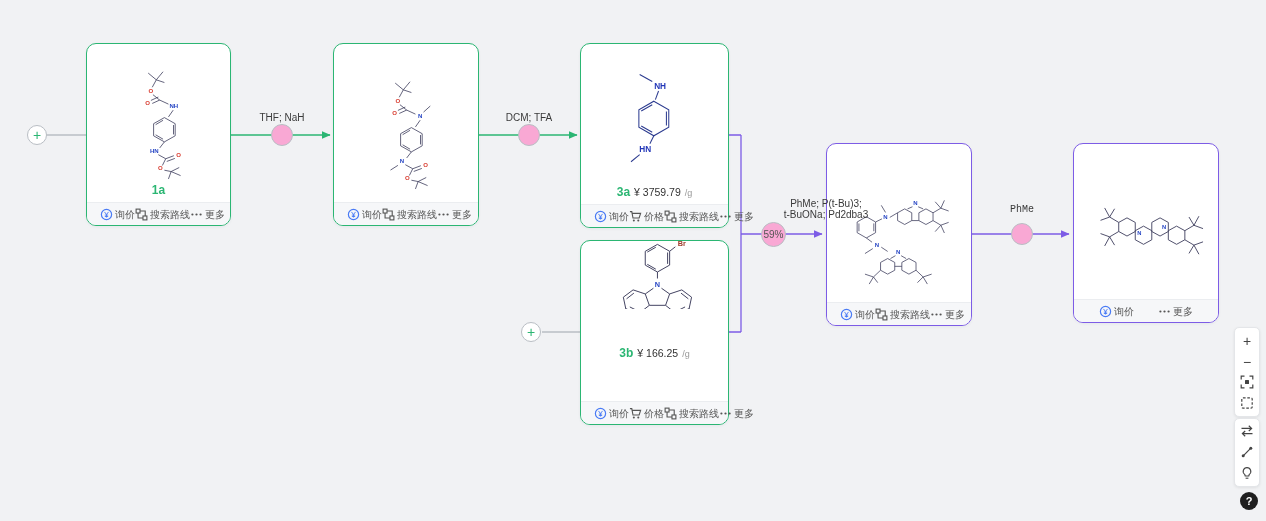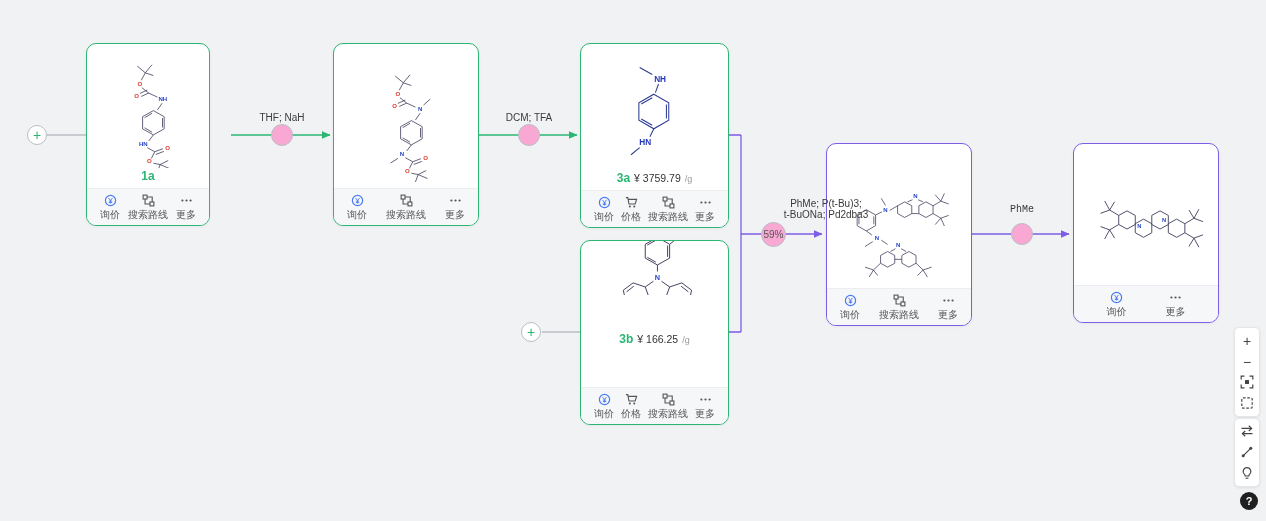--- a/index.html
+++ b/index.html
@@ -13,21 +13,21 @@
   .card.purple { border-color:#7d5ce6; }
   .mol { flex:1; display:flex; align-items:center; justify-content:center; overflow:hidden; padding-top:20px; }
   .cap { display:flex; align-items:baseline; justify-content:center; gap:4px; padding:1px 0 5px; font-size:12px; font-weight:700; }
   .cap .lbl-green { color:#2bb673; }
   .cap .lbl-purple { color:#7d5ce6; }
   .cap .price { font-weight:400; font-size:10.5px; color:#333; }
   .cap .unit { font-weight:400; font-size:9px; color:#999; }
   .footer { display:flex; justify-content:space-between; align-items:flex-end; padding:5px 13px 4px;
             background:#f6f7f9; border-top:1px solid #ebedf0; border-radius:0 0 9px 9px; }
   .footer.around { justify-content:space-around; }
-  .act { display:flex; flex-direction:column; align-items:center; gap:2px; background:none; border:none; cursor:pointer; padding:0; }
+  .act { display:flex; align-items:center; gap:2px; background:none; border:none; cursor:pointer; padding:0; }
   .act .ic { height:13px; display:flex; align-items:center; }
   .act .t { font-size:10px; color:#555; white-space:nowrap; line-height:12px; }
 
   .plus-btn { position:absolute; width:20px; height:20px; border-radius:50%; background:#fff;
               border:1px solid #b9bec4; color:#2bb673; font-size:14px; line-height:17px; text-align:center;
               cursor:pointer; padding:0; }
   .cond-circle { position:absolute; background:#f9a8d4; border:1px solid #b9bec4; border-radius:50%;
                  display:flex; align-items:center; justify-content:center; font-size:10px; color:#555;
                  cursor:pointer; padding:0; }
   .cond-label { position:absolute; font-size:10px; color:#3a3a3a; text-align:center; white-space:nowrap;
@@ -59,21 +59,21 @@
     <path d="M479,135 H577" stroke="#2bb673" stroke-width="1.3" fill="none" marker-end="url(#ah-green)"></path>
     <path d="M542,332 H580" stroke="#b9bec4" stroke-width="1.3" fill="none"></path>
     <path d="M729,135 H741 M729,332 H741 M741,135 V332" stroke="#7d5ce6" stroke-width="1.3" fill="none"></path>
     <path d="M741,234 H822" stroke="#7d5ce6" stroke-width="1.3" fill="none" marker-end="url(#ah-purple)"></path>
     <path d="M972,234 H1069" stroke="#7d5ce6" stroke-width="1.3" fill="none" marker-end="url(#ah-purple)"></path>
   </svg>
 
   <button class="plus-btn" style="left:27px; top:125px;"><span>+</span></button>
   <button class="plus-btn" style="left:521px; top:322px;"><span>+</span></button>
 
-  <div class="card green" style="left:86px; top:43px; width:124px; height:183px;">
+  <div class="card green" style="left:86px; top:43px; width:145px; height:183px;">
     <div class="mol">
       <svg width="76" height="116" viewBox="0 0 112 172">
         <g stroke="#3f3f5e" stroke-width="1.2" fill="none">
           <path d="M40,12 L52,22 M62,10 L52,22 M64,26 L52,22 M52,22 L46,33"></path>
           <path d="M47,44 L57,52"></path>
           <path d="M57,52 L46,57 M55,47.5 L44,52.5"></path>
           <path d="M57,52 L70,58"></path>
           <path d="M77,67 L70,77"></path>
           <path d="M64,78 L80,87 L80,105 L64,114 L48,105 L48,87 Z"></path>
           <path d="M77.5,89 L77.5,103 M62,110 L51,103.5 M51,88.5 L62,82"></path>

